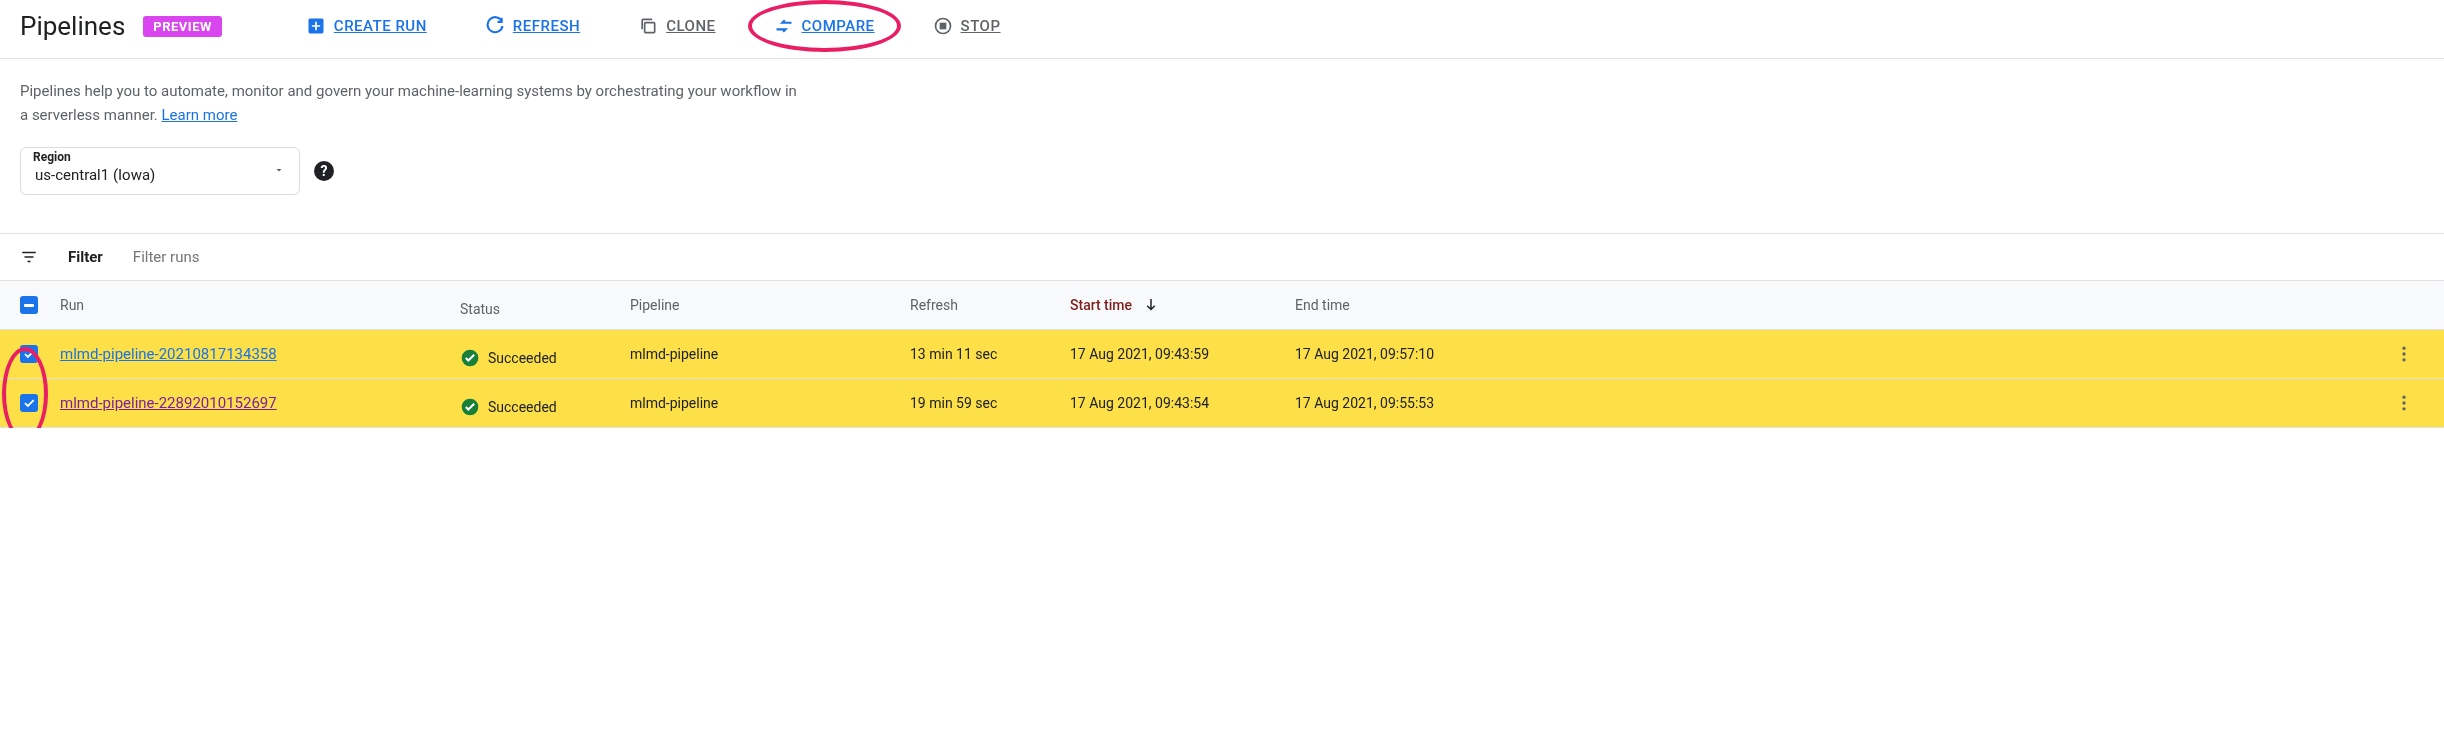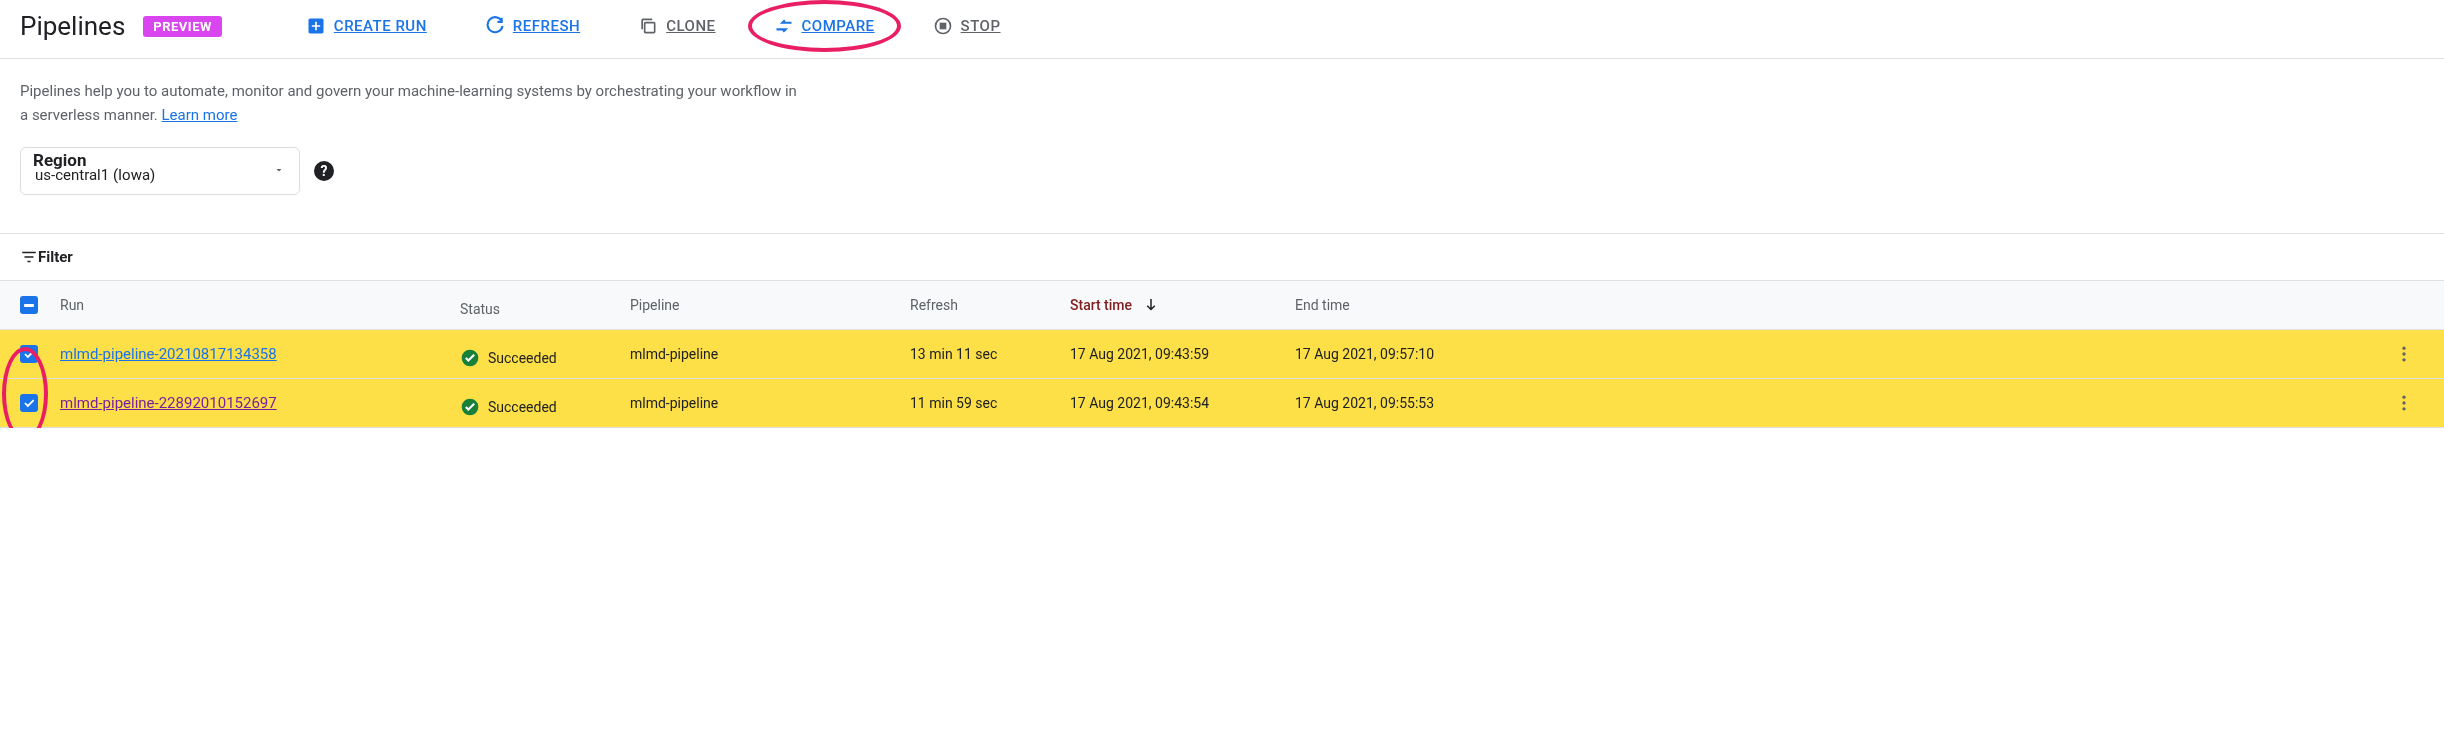--- a/index.html
+++ b/index.html
@@ -89,21 +89,21 @@
       border: 1px solid #dadce0;
       border-radius: 6px;
       padding: 18px 44px 10px 14px;
       min-width: 280px;
       cursor: pointer;
     }
     .region-label {
       position: absolute;
       top: 2px;
       left: 12px;
-      font-size: 17px;
+      font-size: 12px;
       font-weight: 700;
       color: #202124;
     }
     .region-value {
       font-size: 15px;
       color: #202124;
     }
     .region-caret {
       position: absolute;
       right: 14px;
@@ -118,21 +118,21 @@
       display: flex; align-items: center; justify-content: center;
       font-size: 14px; font-weight: 700;
       margin-left: 14px;
       cursor: pointer;
     }
     .divider { border-top: 1px solid #e0e0e0; margin-top: 28px; }
 
     .filter-bar {
       display: flex;
       align-items: center;
-      gap: 0;
+      gap: 30px;
       padding: 14px 20px;
     }
     .filter-label {
       font-weight: 700;
       font-size: 15px;
     }
     .filter-input {
       border: none;
       outline: none;
       font-size: 15px;
@@ -277,20 +277,21 @@
   </div>
 </div>
 
 <div class="divider"></div>
 
 <div class="filter-bar">
   <svg width="18" height="18" viewBox="0 0 24 24" fill="#202124">
       <path d="M3 6h18M6 12h12M10 18h4" stroke="#202124" stroke-width="2"></path>
     </svg>
   <span class="filter-label">Filter</span>
+  <input class="filter-input" placeholder="Filter runs" style="">
 </div>
 
 <div class="table">
   <div class="thead">
     <div class="col-check">
       <div class="checkbox indeterminate"></div>
     </div>
     <div class="col-run">Run</div>
     <div class="col-status">Status</div>
     <div class="col-pipeline">Pipeline</div>
@@ -345,21 +346,21 @@
     </div>
     <div class="col-run"><a class="run-link">mlmd-pipeline-22892010152697</a></div>
     <div class="col-status">
       <svg class="state-icon" viewBox="0 0 24 24">
           <circle cx="12" cy="12" r="10" fill="#188038"></circle>
           <path d="M7 12l3 3 7-7" stroke="#fff" stroke-width="2.5" fill="none"></path>
         </svg>
       <span>Succeeded</span>
     </div>
     <div class="col-pipeline">mlmd-pipeline</div>
-    <div class="col-duration">11 min 59 sec</div>
+    <div class="col-duration">19 min 59 sec</div>
     <div class="col-start">17 Aug 2021, 09:43:54</div>
     <div class="col-end">17 Aug 2021, 09:55:53</div>
     <div class="col-actions">
       <svg class="more-icon" width="20" height="20" viewBox="0 0 24 24" fill="#5f6368">
           <circle cx="12" cy="5" r="2"></circle>
           <circle cx="12" cy="12" r="2"></circle>
           <circle cx="12" cy="19" r="2"></circle>
         </svg>
     </div>
   </div>

